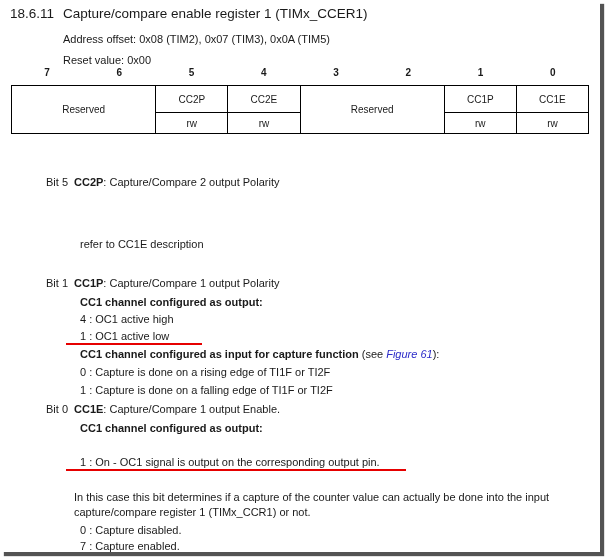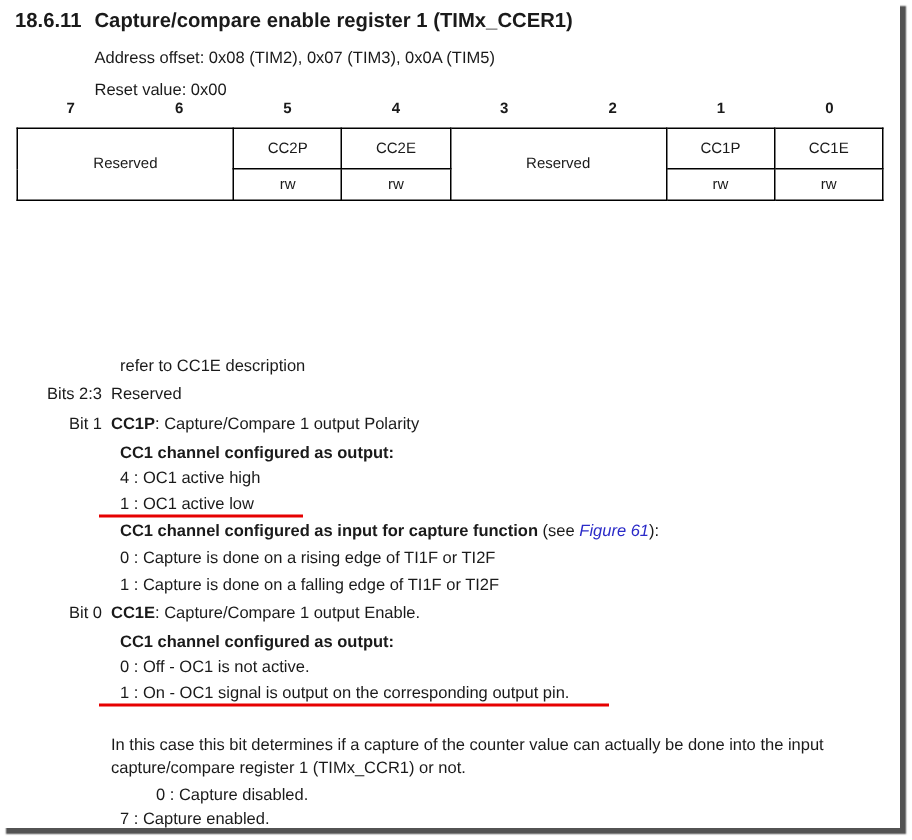--- a/index.html
+++ b/index.html
@@ -5,21 +5,21 @@
   html,body { margin:0; padding:0; background:#ffffff; }
   .canvas { position:relative; width:608px; height:560px; background:#ffffff; overflow:hidden; }
   .sheet {
     position:absolute; left:0; top:0; width:600px; height:552px;
     background:#ffffff;
     box-shadow:4px 4px 1px rgba(45,45,45,0.82);
     font-family:"Liberation Sans", sans-serif;
     color:#1a1a1a;
   }
   .abs { position:absolute; white-space:nowrap; }
-  .heading { left:10px; top:6px; font-size:13.5px; font-weight:bold; }
+  .heading { left:10px; top:6px; font-size:13.5px; font-weight:normal; }
   .h-num { display:inline-block; width:53px; }
   .meta { left:63px; font-size:11px; }
   
   .bitnums { left:11px; top:67px; width:578px; display:flex; }
   .bitnums span { flex:1; text-align:center; font-size:10px; font-weight:bold; }
   
   .reg-table {
     position:absolute; left:11px; top:85px; width:578px;
     border-collapse:collapse; table-layout:fixed;
     font-size:10px; text-align:center;
@@ -84,46 +84,45 @@
         <tr class="r2">
           <td>rw</td>
           <td>rw</td>
           <td>rw</td>
           <td>rw</td>
         </tr>
       </tbody>
     </table>
 
 
+    <div class="bitrow" style="top:176px;">
+      <span class="bitlbl">Bit 5</span><b>CC2P</b><span>: Capture/Compare 2 output Polarity</span>
+    </div>
 
     <div class="sub" style="top:238px;">refer to CC1E description</div>
 
-    <div class="bitrow" style="top:257px;">
-      <span class="bitlbl">Bits 2:3</span><span>Reserved</span>
-    </div>
 
     <div class="bitrow" style="top:277px;">
       <span class="bitlbl">Bit 1</span><b>CC1P</b><span>: Capture/Compare 1 output Polarity</span>
     </div>
     <div class="sub bold" style="top:296px;">CC1 channel configured as output:</div>
     <div class="sub" style="top:313px;">4 : OC1 active high</div>
     <div class="sub" style="top:330px;">1 : OC1 active low</div>
     <div class="redline" style="left:66px; top:343px; width:136px;"></div>
     <div class="sub" style="top:348px;">
       <b>CC1 channel configured as input for capture function</b><span> (see </span><span class="link">Figure 61</span><span>):</span>
     </div>
     <div class="sub" style="top:366px;">0 : Capture is done on a rising edge of TI1F or TI2F</div>
     <div class="sub" style="top:384px;">1 : Capture is done on a falling edge of TI1F or TI2F</div>
 
     <div class="bitrow" style="top:403px;">
       <span class="bitlbl">Bit 0</span><b>CC1E</b><span>: Capture/Compare 1 output Enable.</span>
     </div>
     <div class="sub bold" style="top:422px;">CC1 channel configured as output:</div>
-    <div class="sub" style="top:439px;">0 : Off - OC1 is not active.</div>
     <div class="sub" style="top:456px;text-align:center;">1 : On - OC1 signal is output on the corresponding output pin.</div>
     <div class="redline" style="left:66px; top:469px; width:340px;"></div>
     <div class="para" style="top:491px;">In this case this bit determines if a capture of the counter value can actually be done into the input</div>
     <div class="para" style="top:506px;">capture/compare register 1 (TIMx_CCR1) or not.</div>
-    <div class="sub" style="top:524px;margin-left:24px;">0 : Capture disabled.</div>
+    <div class="sub" style="top:524px;">0 : Capture disabled.</div>
     <div class="sub" style="top:540px;">7 : Capture enabled.</div>
 
   </div>
 </div>
 
 </body></html>

